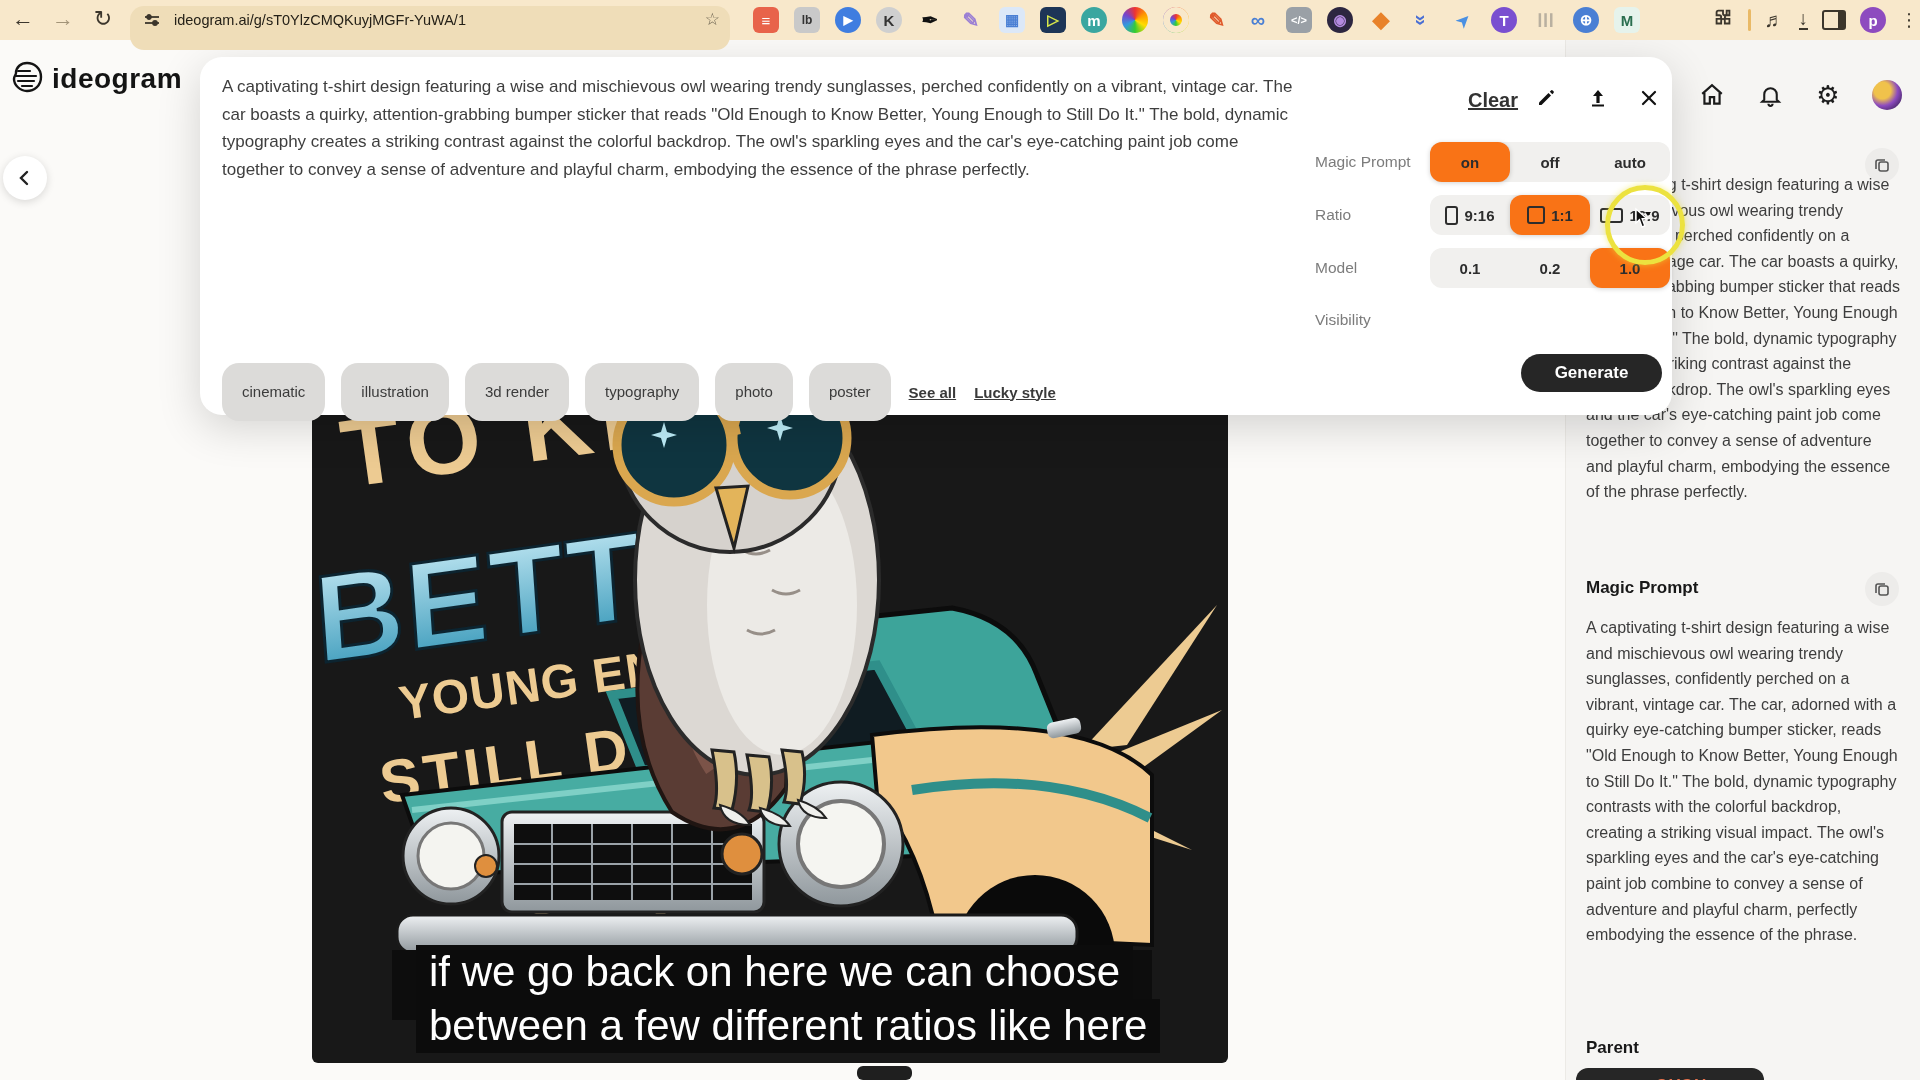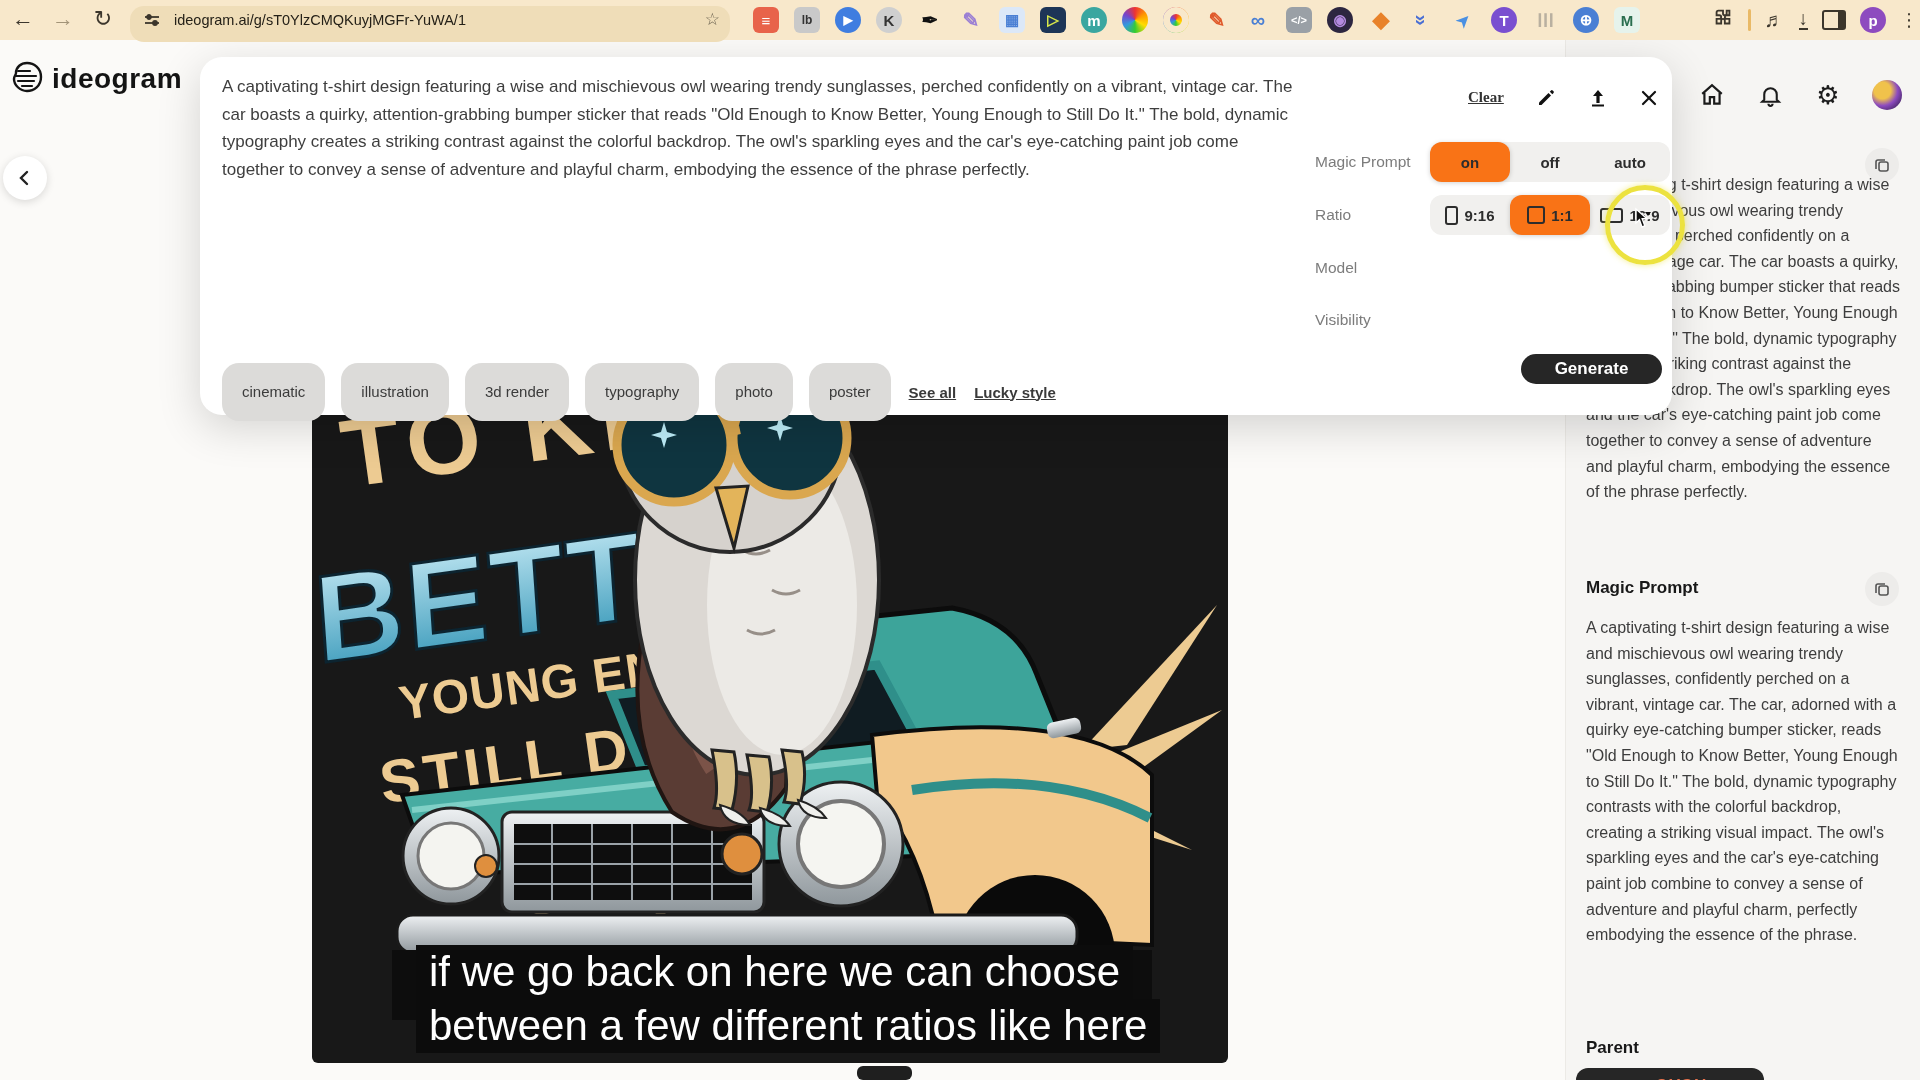--- a/index.html
+++ b/index.html
@@ -1,20 +1,20 @@
 <!DOCTYPE html>
 <html><head>
 <meta charset="utf-8">
 <style>
   html,body{margin:0;padding:0;width:1920px;height:1080px;overflow:hidden;
     font-family:"Liberation Sans",sans-serif;background:#fbfaf8;}
   
   #browser-bar{position:absolute;left:0;top:0;width:1920px;height:40px;background:#f8e8cb;z-index:50;}
   .navic{position:absolute;top:4px;font-size:22px;color:#3c362c;width:30px;height:30px;line-height:30px;text-align:center;border-radius:15px;}
-  #url-pill{position:absolute;left:130px;top:6px;width:600px;height:36px;border-radius:14px;background:#efddb8;}
+  #url-pill{position:absolute;left:130px;top:6px;width:600px;height:44px;border-radius:14px;background:#efddb8;}
   #url-text{position:absolute;left:44px;top:6px;font-size:14.5px;color:#252118;white-space:nowrap;}
   #tune-icon{position:absolute;left:14px;top:6px;}
   #star-icon{position:absolute;right:10px;top:3px;font-size:17px;color:#6e6552;}
   #ext-row{position:absolute;left:753px;top:0;height:40px;display:flex;align-items:center;gap:15px;}
   .ext{width:26px;height:26px;display:flex;align-items:center;justify-content:center;
     font-size:15px;font-weight:bold;border-radius:6px;flex:0 0 auto;}
   #tb-right{position:absolute;right:0;top:0;height:40px;display:flex;align-items:center;gap:14px;padding-right:2px;}
   #tb-sep{width:3px;height:22px;background:#e9b966;border-radius:2px;}
   #panel-icon{width:20px;height:16px;border:2px solid #3c362c;border-radius:3px;position:relative;}
   #panel-icon::after{content:"";position:absolute;right:0;top:0;width:6px;height:100%;background:#3c362c;}
@@ -42,30 +42,30 @@
   
   #artwork{position:absolute;left:312px;top:150px;width:916px;height:913px;z-index:1;border-radius:6px;overflow:hidden;}
   .cap-line{position:absolute;left:416px;height:54px;line-height:54px;background:#0c0c0c;color:#fff;
     font-size:42px;padding:0 13px;white-space:nowrap;z-index:5;}
   #next-image-peek{position:absolute;left:857px;top:1066px;width:55px;height:14px;background:#1f1f1f;
     border-radius:6px;z-index:1;}
   
   #prompt-dialog{position:absolute;left:200px;top:57px;width:1472px;height:358px;background:#fff;border-radius:22px;
     box-shadow:0 12px 44px rgba(0,0,0,.16);z-index:10;}
   #dialog-prompt-text{position:absolute;left:22px;top:16px;width:1075px;font-size:17px;line-height:27.5px;color:#3e3e3e;}
-  #clear-link{position:absolute;left:1268px;top:32px;font-size:15px;font-weight:bold;color:#333;text-decoration:underline;font-family:Liberation Serif, serif;}
+  #clear-link{position:absolute;left:1268px;top:32px;font-size:20px;font-weight:bold;color:#333;text-decoration:underline;}
   .dlg-ic{position:absolute;top:28px;width:26px;height:26px;display:flex;align-items:center;justify-content:center;color:#111;}
   .rowlabel{position:absolute;left:1115px;font-size:15.5px;color:#7c7c7c;}
   .track{position:absolute;left:1230px;width:240px;height:40px;background:#f1f0ee;border-radius:12px;display:flex;}
   .seg{flex:1;display:flex;align-items:center;justify-content:center;gap:6px;font-size:15px;font-weight:bold;
     color:#2d2d2d;border-radius:12px;}
   .seg.sel{background:#f97316;box-shadow:0 1px 5px rgba(0,0,0,.18);}
   .ric{border:2px solid #2d2d2d;border-radius:3px;display:inline-block;}
   .ric.p{width:9px;height:15px;} .ric.s{width:14px;height:14px;} .ric.l{width:19px;height:11px;}
-  #generate-button{position:absolute;left:1321px;top:297px;width:141px;height:30px;border-radius:24px;background:#262626;
+  #generate-button{position:absolute;left:1321px;top:297px;width:141px;height:38px;border-radius:24px;background:#262626;
     color:#fff;font-size:17px;font-weight:bold;display:flex;align-items:center;justify-content:center;}
   #tag-row{position:absolute;left:22px;top:306px;display:flex;align-items:center;gap:16px;}
   .tagpill{height:34px;line-height:34px;padding:12px 20px;border-radius:17px;background:#dcdbd9;font-size:15px;color:#3b3b3b;}
   .taglink{font-size:15px;font-weight:bold;color:#3a3a3a;text-decoration:underline;margin-left:2px;}
   #ratio-highlight{position:absolute;left:1605px;top:185px;width:70px;height:70px;border:5px solid #ece23f;
     border-radius:50%;z-index:12;box-shadow:0 0 6px rgba(236,226,63,.6);}
   #click-cursor{position:absolute;left:1628px;top:206px;z-index:13;}
 </style>
 </head>
 <body>
@@ -329,20 +329,25 @@
       <span class="ric s"></span>
       <span>1:1</span>
       </div>
     <div class="seg">
       <span class="ric l"></span>
       <span>16:9</span>
       </div>
   </div>
 
   <span class="rowlabel" style="top:202px">Model</span>
+  <div class="track" style="top:191px">
+    <div class="seg">0.1</div>
+    <div class="seg">0.2</div>
+    <div class="seg sel">1.0</div>
+  </div>
 
   <span class="rowlabel" style="top:254px">Visibility</span>
 
   <div id="generate-button">Generate</div>
 
   <div id="tag-row">
     <span class="tagpill">cinematic</span>
     <span class="tagpill">illustration</span>
     <span class="tagpill">3d render</span>
     <span class="tagpill">typography</span>

